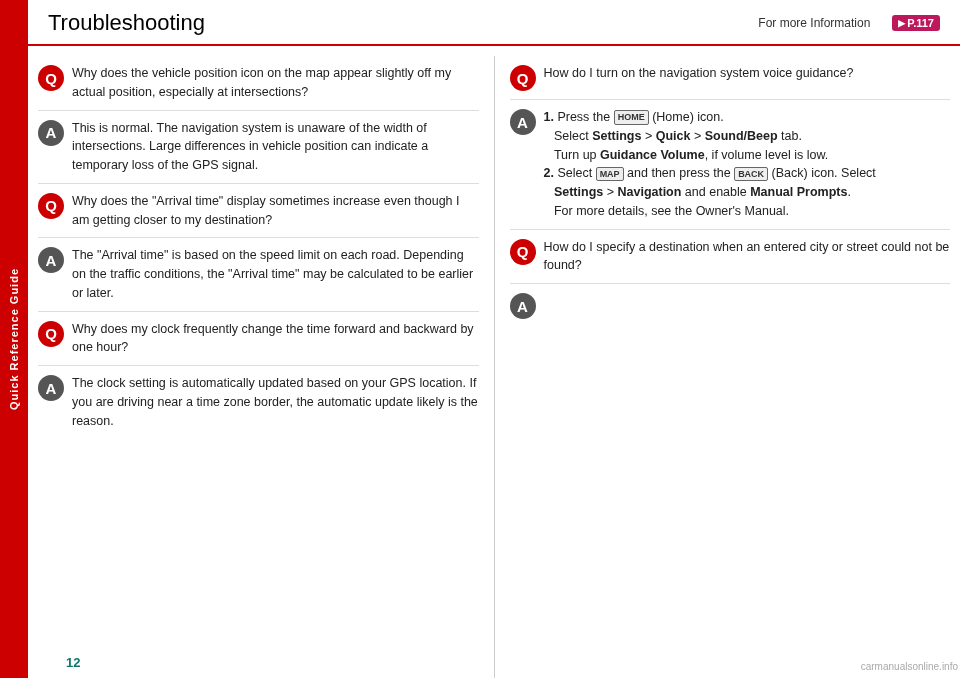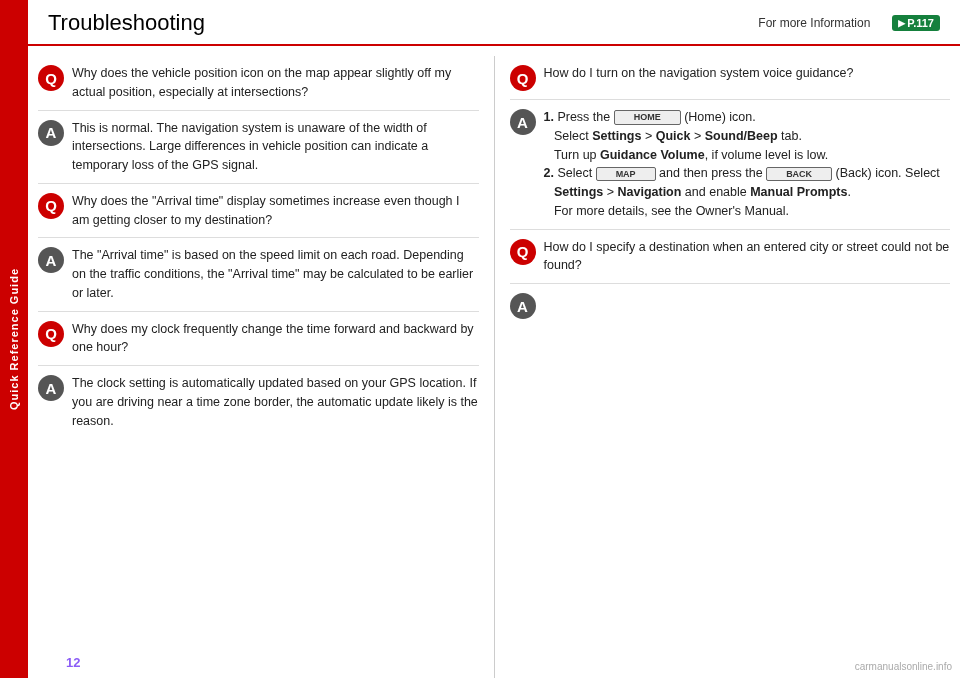--- a/index.html
+++ b/index.html
@@ -60,21 +60,21 @@
       color: #000;
     }
     .header-right {
       display: flex;
       align-items: center;
       gap: 22px;
       font-size: 12px;
       color: #333;
     }
     .page-ref-badge {
-      background: #15803d;
+      background: #be185d;
       color: #fff;
       font-size: 11px;
       font-weight: bold;
       padding: 2px 6px;
       border-radius: 3px;
       display: inline-flex;
       align-items: center;
       gap: 2px;
     }
     .page-ref-badge::before {
@@ -141,42 +141,42 @@
 
     
     .btn-icon {
       display: inline-flex;
       align-items: center;
       justify-content: center;
       border: 1px solid #666;
       background: #eee;
       font-size: 9px;
       font-weight: bold;
-      padding: 1px 19px;
+      padding: 1px 3px;
       border-radius: 2px;
       color: #333;
       vertical-align: middle;
       line-height: 1.2;
     }
 
     
     .page-number {
       position: absolute;
       bottom: 8px;
       left: 38px;
       font-size: 13px;
       font-weight: bold;
-      color: #8b5cf6;
+      color: #0f766e;
     }
 
     
     .watermark {
       position: absolute;
       bottom: 6px;
-      right: 8px;
+      right: 2px;
       font-size: 10px;
       color: #aaa;
     }
   </style>
 </head>
 <body>
 
 <div class="sidebar">
   <span class="sidebar-label">Quick Reference Guide</span>
 </div>

